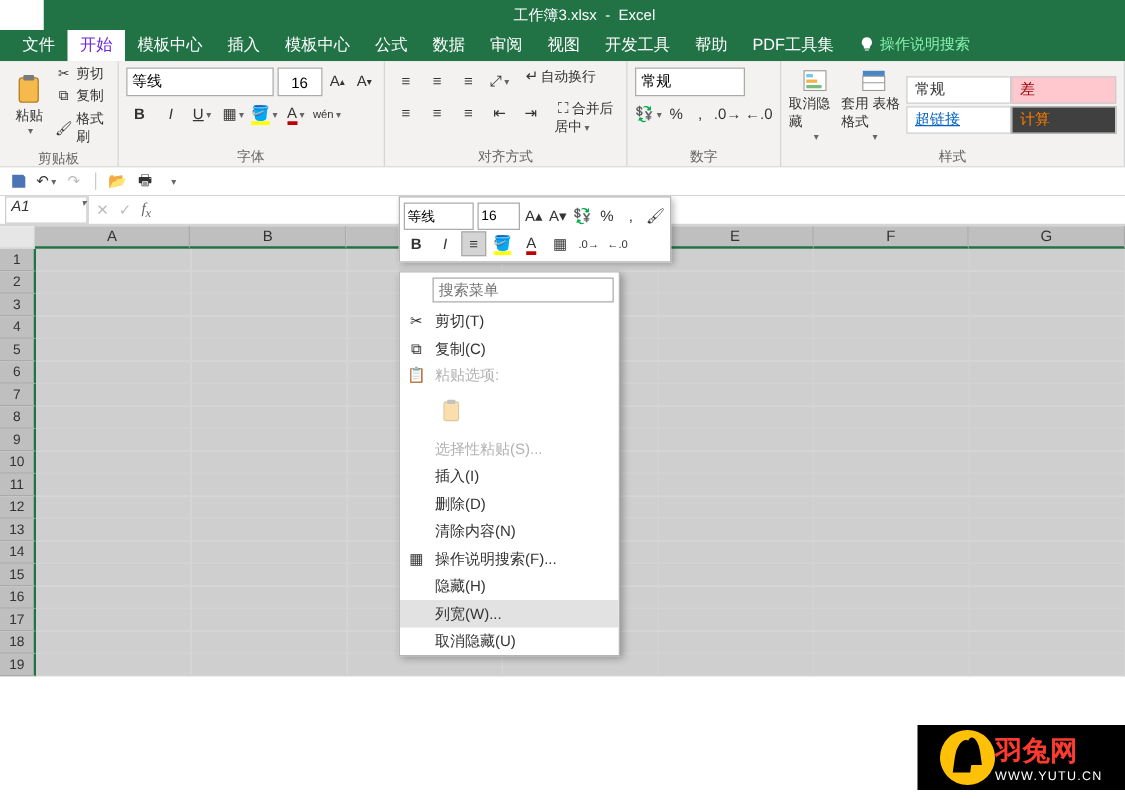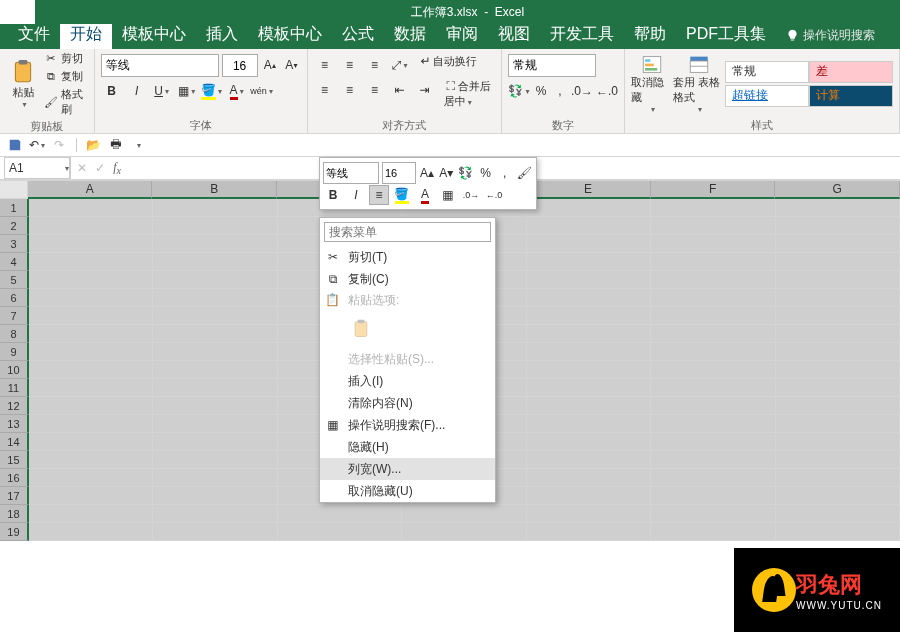--- a/index.html
+++ b/index.html
@@ -12,23 +12,23 @@
     --header-bg:#e6e6e6;
     --header-sel:#bfbfbf;
     --accent:#217346;
   }
   html,body{margin:0;padding:0;font-family:"Segoe UI","Microsoft YaHei",sans-serif;font-size:12px;color:#333;background:#fff;height:640px;width:900px;overflow:hidden;}
   
   .titlebar{height:24px;background:var(--green);display:flex;align-items:center;justify-content:center;color:#fff;position:relative;margin-left:35px;}
   .titlebar .title{font-size:12px;}
   
   .tabstrip{height:25px;background:var(--green);display:flex;align-items:flex-end;padding:0 8px;}
-  .tabstrip .tab{color:#fff;padding:5px 10px 4px;cursor:default;font-size:16px;}
-  .tabstrip .tab.active{background:#fff;color:#0c4a6e;}
-  .tabstrip .tell{display:flex;align-items:center;gap:4px;color:#e5e5e5;padding:5px 10px;}
+  .tabstrip .tab{color:#fff;padding:5px 10px 4px;cursor:default;font-size:13px;}
+  .tabstrip .tab.active{background:#fff;color:#6d28d9;}
+  .tabstrip .tell{display:flex;align-items:center;gap:4px;color:#86efac;padding:5px 10px;}
   .tabstrip .tell svg{fill:#fff;}
   
   .ribbon{height:84px;background:var(--ribbon-bg);border-bottom:1px solid var(--ribbon-border);display:flex;}
   .group{border-right:1px solid var(--ribbon-border);display:flex;flex-direction:column;padding:2px 6px 0;}
   .group .content{display:flex;flex:1;align-items:center;}
   .group .label{text-align:center;font-size:11px;color:#666;padding:2px 0 1px;height:14px;}
   .big-btn{display:flex;flex-direction:column;align-items:center;justify-content:center;width:40px;height:60px;cursor:default;}
   .big-btn svg{width:26px;height:26px;}
   .rows{display:flex;flex-direction:column;gap:3px;margin-left:3px;}
   .rows .row{display:flex;align-items:center;gap:3px;}
@@ -39,51 +39,51 @@
   .btnrow{display:flex;gap:3px;}
   .rbtn{width:20px;height:20px;display:flex;align-items:center;justify-content:center;border:1px solid transparent;cursor:default;}
   .wide-sel{width:80px;height:19px;border:1px solid #ababab;background:#fff;font-size:12px;padding-left:4px;}
   .style-box{border:1px solid #ccc;background:#fff;padding:2px 24px 2px 6px;min-width:52px;height:16px;display:flex;align-items:center;font-size:12px;margin:1px 0;}
   
   .qat{height:22px;background:#fff;border-bottom:1px solid var(--ribbon-border);display:flex;align-items:center;padding:0 6px;gap:4px;}
   .qat .sep{width:1px;height:14px;background:#ccc;margin:0 4px;}
   .qbtn{width:18px;height:18px;display:flex;align-items:center;justify-content:center;}
   
   .fxrow{height:22px;background:#fff;border-bottom:1px solid var(--ribbon-border);display:flex;align-items:center;}
-  .namebox{width:60px;height:20px;border:1px solid #ccc;margin-left:4px;padding-left:4px;display:flex;align-items:center;}
+  .namebox{width:60px;height:20px;border:1px solid #ccc;margin-left:4px;padding-left:4px;display:flex;font-style:italic;}
   .fxbar{flex:1;border-left:1px solid #ccc;height:100%;display:flex;align-items:center;padding-left:6px;gap:8px;}
   .fx-icon{font-style:italic;font-family:serif;color:#666;}
   .dd{font-size:8px;color:#666;margin-left:2px;}
   
   .minitoolbar{position:absolute;left:319px;top:157px;width:210px;background:#fff;border:1px solid #b5b5b5;box-shadow:2px 2px 5px rgba(0,0,0,0.25);padding:3px;z-index:10;}
   .minitoolbar .mtrow{display:flex;align-items:center;gap:3px;margin:1px 0;}
   .mt-sel{width:50px;height:18px;border:1px solid #ababab;font-size:11px;}
   .mbtn{width:18px;height:18px;display:flex;align-items:center;justify-content:center;border:1px solid transparent;}
   
   .ctxmenu{position:absolute;left:319px;top:217px;width:175px;background:#fff;border:1px solid #b5b5b5;box-shadow:2px 2px 6px rgba(0,0,0,0.3);z-index:20;}
   .ctxmenu .item{height:22px;display:flex;align-items:center;padding:0 6px 0 28px;position:relative;cursor:default;font-size:12px;}
   .ctxmenu .item.hover{background:#e2e2e3;}
   .ctxmenu .item.disabled{color:#b3b3b3;}
   .ctxmenu .item .ico{position:absolute;left:5px;width:16px;height:16px;display:flex;align-items:center;justify-content:center;}
-  .ctxmenu .search{padding:4px;}
+  .ctxmenu .search{padding:4px;margin-left:22px;}
   .ctxmenu .search input{width:100%;height:20px;border:1px solid #ababab;padding-left:4px;font-size:12px;box-sizing:border-box;}
   .ctxmenu .paste-opt{height:38px;padding-left:28px;display:flex;align-items:center;}
   .ctxmenu .pbtn{width:24px;height:24px;border:1px solid transparent;display:flex;align-items:center;justify-content:center;}
   
   .grid{position:relative;flex:1;overflow:hidden;}
   .colheads{display:flex;height:18px;border-top:1px solid var(--grid-border);}
   .colheads .corner{width:27px;background:var(--header-bg);border-right:1px solid var(--grid-border);border-bottom:1px solid var(--grid-border);}
   .colheads .ch{width:124px;background:var(--header-sel);border-right:1px solid #aaa;border-bottom:2px solid var(--accent);text-align:center;font-size:12px;color:#333;line-height:16px;}
   .rows-grid{height:calc(640px - 24px - 25px - 84px - 22px - 22px - 19px);overflow:hidden;}
   .grow{display:flex;height:18px;}
   .grow .rh{width:27px;background:var(--header-sel);border-right:2px solid var(--accent);border-bottom:1px solid #aaa;text-align:center;font-size:11px;color:#333;line-height:18px;}
   .grow .cell{width:124px;border-right:1px solid var(--grid-border);border-bottom:1px solid var(--grid-border);background:var(--grid-sel);}
   .grow:first-child .cell:first-of-type{background:#fff;outline:2px solid var(--accent);outline-offset:-1px;}
   
-  .watermark{position:absolute;right:0;bottom:8px;display:flex;align-items:center;gap:0;background:#000;padding:20px 18px;}
+  .watermark{position:absolute;right:0;bottom:8px;display:flex;align-items:center;gap:0;background:#000;padding:4px 18px;}
   .wm-logo{width:44px;height:44px;background:#ffc107;border-radius:50%;position:relative;}
   .wm-logo::before{content:"";position:absolute;left:12px;top:8px;width:14px;height:26px;background:#000;border-radius:50% 50% 0 0;transform:skewX(-8deg);}
   .wm-logo::after{content:"";position:absolute;left:22px;top:6px;width:10px;height:22px;background:#000;border-radius:50% 50% 0 0;transform:skewX(8deg);}
   .wm-text{color:#ff3b30;font-size:22px;font-weight:700;}
   .wm-url{color:#fff;font-size:10px;letter-spacing:1px;}
 </style>
 </head>
 <body>
 
 <div class="titlebar">
@@ -239,21 +239,21 @@
           </svg>
         <span style="font-size:11px;white-space:pre-line;text-align:left;">套用 表格格式</span>
           <span class="dd">▾</span>
       </div>
       <div style="display:flex;flex-direction:column;">
         <div class="style-box">常规</div>
         <div class="style-box" style="color:#0563c1;text-decoration:underline;">超链接</div>
       </div>
       <div style="display:flex;flex-direction:column;">
         <div class="style-box" style="background:#ffc7ce;color:#9c0006;">差</div>
-        <div class="style-box" style="background:#0c4a6e;color:#fa7d00;">计算</div>
+        <div class="style-box" style="background:#404040;color:#fa7d00;">计算</div>
       </div>
     </div>
     <div class="label">样式</div>
   </div>
 </div>
 
 <div class="qat">
   <div class="qbtn">
       <svg width="14" height="14" viewBox="0 0 16 16">
         <path d="M2 2h10l2 2v10H2z" fill="#4a74b5"></path>
@@ -542,20 +542,23 @@
         </svg>
       </div>
   </div>
   <div class="item disabled">
       <span>选择性粘贴(S)...</span>
     </div>
   <div class="item">
       <span>插入(I)</span>
     </div>
   <div class="item">
+      <span>删除(D)</span>
+    </div>
+  <div class="item">
       <span>清除内容(N)</span>
     </div>
   <div class="item">
       <span class="ico">▦</span>
       <span>操作说明搜索(F)...</span>
     </div>
   <div class="item">
       <span>隐藏(H)</span>
     </div>
   <div class="item hover">

